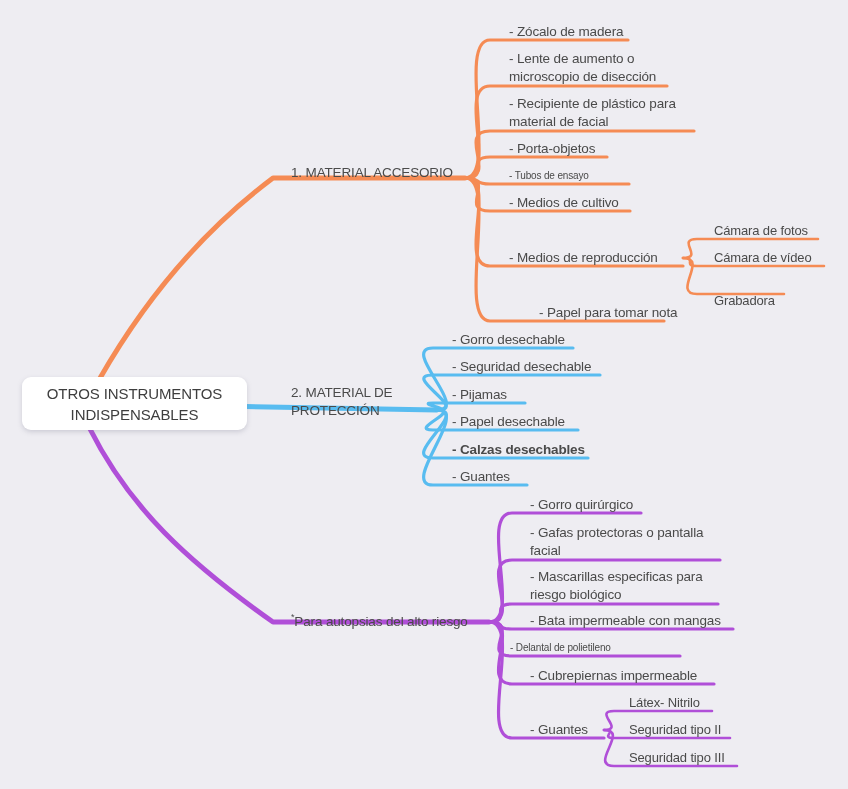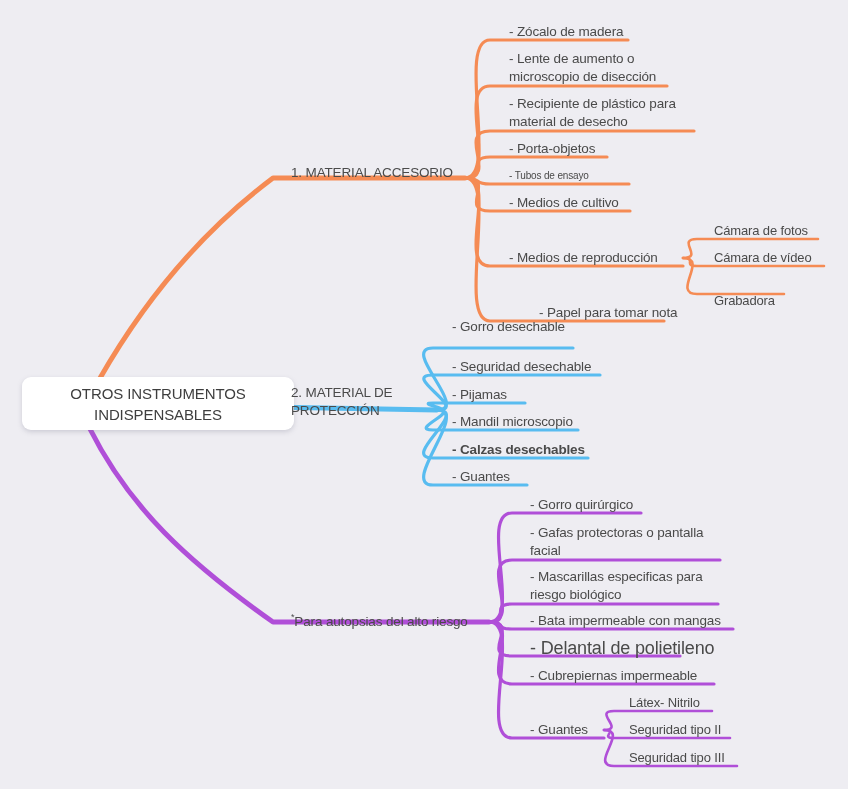--- a/index.html
+++ b/index.html
@@ -85,55 +85,55 @@
       <path d="M 489 622 C 512.9 622, 488.1 604, 512 604 L 718 604" fill="none" stroke="#b04fd8" stroke-width="3.2" stroke-linecap="round" stroke-linejoin="round"></path>
       <path d="M 489 622 C 507 622, 494 629, 512 629 L 733 629" fill="none" stroke="#b04fd8" stroke-width="3.2" stroke-linecap="round" stroke-linejoin="round"></path>
       <path d="M 489 622 C 521.7 622, 479.3 656, 512 656 L 680 656" fill="none" stroke="#b04fd8" stroke-width="3.2" stroke-linecap="round" stroke-linejoin="round"></path>
       <path d="M 489 622 C 523 622, 478 684, 512 684 L 714 684" fill="none" stroke="#b04fd8" stroke-width="3.2" stroke-linecap="round" stroke-linejoin="round"></path>
       <path d="M 489 622 C 523 622, 478 738, 512 738 L 604 738" fill="none" stroke="#b04fd8" stroke-width="3.2" stroke-linecap="round" stroke-linejoin="round"></path>
       <path d="M 604 730 C 625.4 730, 592.6 711, 614 711 L 712 711" fill="none" stroke="#b04fd8" stroke-width="2.6" stroke-linecap="round" stroke-linejoin="round"></path>
       <path d="M 604 730 C 618.8 730, 599.2 738, 614 738 L 730 738" fill="none" stroke="#b04fd8" stroke-width="2.6" stroke-linecap="round" stroke-linejoin="round"></path>
       <path d="M 604 730 C 630 730, 588 766, 614 766 L 737 766" fill="none" stroke="#b04fd8" stroke-width="2.6" stroke-linecap="round" stroke-linejoin="round"></path>
     </svg>
 
-  <div class="root-node" id="root-node" style="left: 22px; top: 377px; width: 272px; height: 53px; background: rgb(255, 255, 255); color: rgb(62, 62, 62);">
+  <div class="root-node" id="root-node" style="left: 22px; top: 377px; width: 225px; height: 53px; background: rgb(255, 255, 255); color: rgb(62, 62, 62);">
     <span>OTROS INSTRUMENTOS
 INDISPENSABLES</span>
   </div>
 
   <div id="labels">
       <div class="node-label" style="left: 291px; top: 164px; font-size: 13.5px;">1. MATERIAL ACCESORIO</div>
       <div class="node-label" style="left: 509px; top: 23px; font-size: 13.5px;">- Zócalo de madera</div>
       <div class="node-label" style="left: 509px; top: 50px; font-size: 13.5px;">- Lente de aumento o
 microscopio de disección</div>
       <div class="node-label" style="left: 509px; top: 95px; font-size: 13.5px;">- Recipiente de plástico para
-material de desecho</div>
+material de facial</div>
       <div class="node-label" style="left: 509px; top: 140px; font-size: 13.5px;">- Porta-objetos</div>
       <div class="node-label" style="left: 509px; top: 167px; font-size: 10px;">- Tubos de ensayo</div>
       <div class="node-label" style="left: 509px; top: 194px; font-size: 13.5px;">- Medios de cultivo</div>
       <div class="node-label" style="left: 509px; top: 249px; font-size: 13.5px;">- Medios de reproducción</div>
       <div class="node-label" style="left: 714px; top: 222px; font-size: 13px;">Cámara de fotos</div>
       <div class="node-label" style="left: 714px; top: 249px; font-size: 13px;">Cámara de vídeo</div>
       <div class="node-label" style="left: 714px; top: 277px; font-size: 13px; margin-top: 15px;">Grabadora</div>
       <div class="node-label" style="left: 509px; top: 304px; font-size: 13.5px; margin-left: 30px;">- Papel para tomar nota</div>
       <div class="node-label" style="left: 291px; top: 384px; font-size: 13.5px;">2. MATERIAL DE
 PROTECCIÓN</div>
-      <div class="node-label" style="left: 452px; top: 318px; font-size: 13.5px;">- Gorro desechable</div>
+      <div class="node-label" style="left: 452px; top: 331px; font-size: 13.5px;">- Gorro desechable</div>
       <div class="node-label" style="left: 452px; top: 358px; font-size: 13.5px;">- Seguridad desechable</div>
       <div class="node-label" style="left: 452px; top: 386px; font-size: 13.5px;">- Pijamas</div>
-      <div class="node-label" style="left: 452px; top: 413px; font-size: 13.5px;">- Mandil microscopio</div>
+      <div class="node-label" style="left: 452px; top: 413px; font-size: 13.5px;">- Papel desechable</div>
       <div class="node-label" style="left: 452px; top: 441px; font-size: 13.5px; font-weight: bold;">- Calzas desechables</div>
       <div class="node-label" style="left: 452px; top: 468px; font-size: 13.5px;">- Guantes</div>
       <div class="node-label" style="left: 291px; top: 608px; font-size: 13.5px;"><span class="sup-ast">*</span>Para autopsias del alto riesgo</div>
       <div class="node-label" style="left: 530px; top: 496px; font-size: 13.5px;">- Gorro quirúrgico</div>
       <div class="node-label" style="left: 530px; top: 524px; font-size: 13.5px;">- Gafas protectoras o pantalla
 facial</div>
       <div class="node-label" style="left: 530px; top: 568px; font-size: 13.5px;">- Mascarillas especificas para
 riesgo biológico</div>
       <div class="node-label" style="left: 530px; top: 612px; font-size: 13.5px; text-align: center;">- Bata impermeable con mangas</div>
-      <div class="node-label" style="left: 530px; top: 639px; font-size: 18px; text-align: right;">- Delantal de polietileno</div>
+      <div class="node-label" style="left: 510px; top: 639px; font-size: 10px; text-align: right;">- Delantal de polietileno</div>
       <div class="node-label" style="left: 530px; top: 667px; font-size: 13.5px;">- Cubrepiernas impermeable</div>
       <div class="node-label" style="left: 530px; top: 721px; font-size: 13.5px;">- Guantes</div>
       <div class="node-label" style="left: 629px; top: 694px; font-size: 13px;">Látex- Nitrilo</div>
       <div class="node-label" style="left: 629px; top: 721px; font-size: 13px;">Seguridad tipo II</div>
       <div class="node-label" style="left: 629px; top: 749px; font-size: 13px;">Seguridad tipo III</div>
     </div>
 </div>
 
 </body></html>

